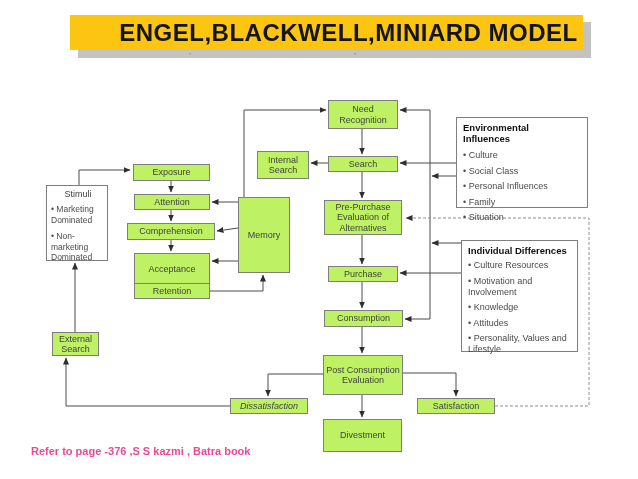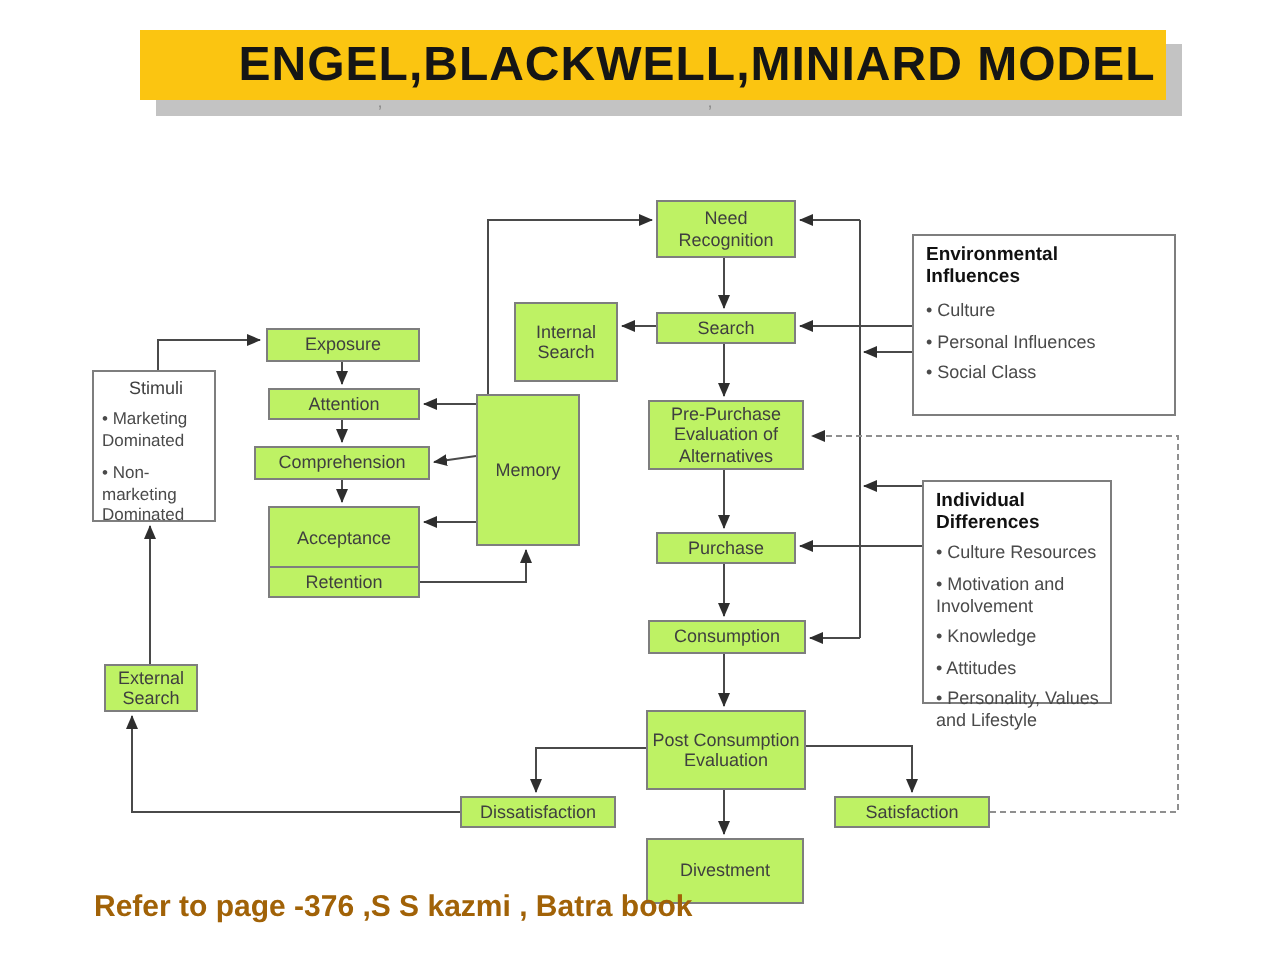--- a/index.html
+++ b/index.html
@@ -30,50 +30,50 @@
     display:flex; align-items:center; justify-content:center; text-align:center;
     font-size:9px; line-height:10.5px; color:#3f3f3f; box-sizing:border-box;
     padding:1px;
   }
   #n-exposure      {left:133px; top:164px; width:77px; height:17px;}
   #n-attention     {left:134px; top:194px; width:76px; height:16px;text-align:right;}
   #n-comprehension {left:127px; top:223px; width:88px; height:17px;}
   #n-acceptance    {left:134px; top:253px; width:76px; height:32px;}
   #n-retention     {left:134px; top:283px; width:76px; height:16px;}
   #n-memory        {left:238px; top:197px; width:52px; height:76px;}
-  #n-internal      {left:257px; top:151px; width:52px; height:40px;}
+  #n-internal      {left:257px; top:151px; width:52px; height:28px;}
   #n-needrec       {left:328px; top:100px; width:70px; height:29px;}
   #n-search        {left:328px; top:156px; width:70px; height:16px;}
   #n-prepurchase   {left:324px; top:200px; width:78px; height:35px;}
   #n-purchase      {left:328px; top:266px; width:70px; height:16px;}
   #n-consumption   {left:324px; top:310px; width:79px; height:17px;}
   #n-postcons      {left:323px; top:355px; width:80px; height:40px;}
   #n-divestment    {left:323px; top:419px; width:79px; height:33px;}
   #n-external      {left:52px;  top:332px; width:47px; height:24px;}
-  #n-dissatisfaction{left:230px; top:398px; width:78px; height:16px;}
+  #n-dissatisfaction{left:230px; top:398px; width:78px; height:16px;font-style:italic;}
   #n-satisfaction  {left:417px; top:398px; width:78px; height:16px;}
   
   .panel{
     position:absolute; background:#ffffff; border:1px solid #7e7e7e;
     box-sizing:border-box; color:#4a4a4a; font-size:8.5px;
   }
   #n-stimuli{left:46px; top:185px; width:62px; height:76px; padding:3px 2px 2px 4px;}
   #n-stimuli .p-title{text-align:center; font-size:9px; margin-bottom:5px; color:#3f3f3f;}
   #n-stimuli .li{line-height:10.5px; margin-bottom:6px;}
   #n-environmental{left:456px; top:117px; width:132px; height:91px; padding:4px 16px 2px 6px;}
-  #n-individual   {left:461px; top:240px; width:95px; height:112px; padding:4px 3px 20px 6px;}
+  #n-individual   {left:461px; top:240px; width:117px; height:112px; padding:4px 3px 20px 6px;}
   .panel .p-head{font-weight:bold; color:#111111; font-size:9.5px; margin-bottom:4px; line-height:11px;}
   #n-environmental .li{line-height:15.5px; font-size:9px;}
   #n-individual .li{line-height:11px; margin-bottom:4.5px; font-size:9px;}
   
   #edges{position:absolute; left:0; top:0; width:638px; height:479px; pointer-events:none;}
   
   #footer{
-    position:absolute; left:31px; top:445px; font-size:15px; font-weight:bold;
-    color:#a16207; white-space:nowrap;margin-left:16px;
+    position:absolute; left:31px; top:445px; font-size:11px; font-weight:bold;
+    color:#ec4899; white-space:nowrap;
   }
 </style>
 </head>
 <body>
 
 <div id="slide">
 
   <div id="banner-shadow"></div>
   <div id="banner">
     <span class="t">ENGEL,BLACKWELL,MINIARD MODEL</span>
@@ -147,22 +147,24 @@
   <div class="node" id="n-divestment">Divestment</div>
 
   <div class="node" id="n-external">External Search</div>
   <div class="node" id="n-dissatisfaction">Dissatisfaction</div>
   <div class="node" id="n-satisfaction">Satisfaction</div>
 
   <div class="panel" id="n-environmental">
     <div class="p-head">Environmental Influences</div>
     <div>
         <div class="li">• Culture</div>
+        <div class="li">• Social Class</div>
         <div class="li">• Personal Influences</div>
-        <div class="li">• Social Class</div>
+        <div class="li">• Family</div>
+        <div class="li">• Situation</div>
       </div>
   </div>
   <div class="panel" id="n-individual">
     <div class="p-head">Individual Differences</div>
     <div>
         <div class="li">• Culture Resources</div>
         <div class="li">• Motivation and Involvement</div>
         <div class="li">• Knowledge</div>
         <div class="li">• Attitudes</div>
         <div class="li">• Personality, Values and Lifestyle</div>

